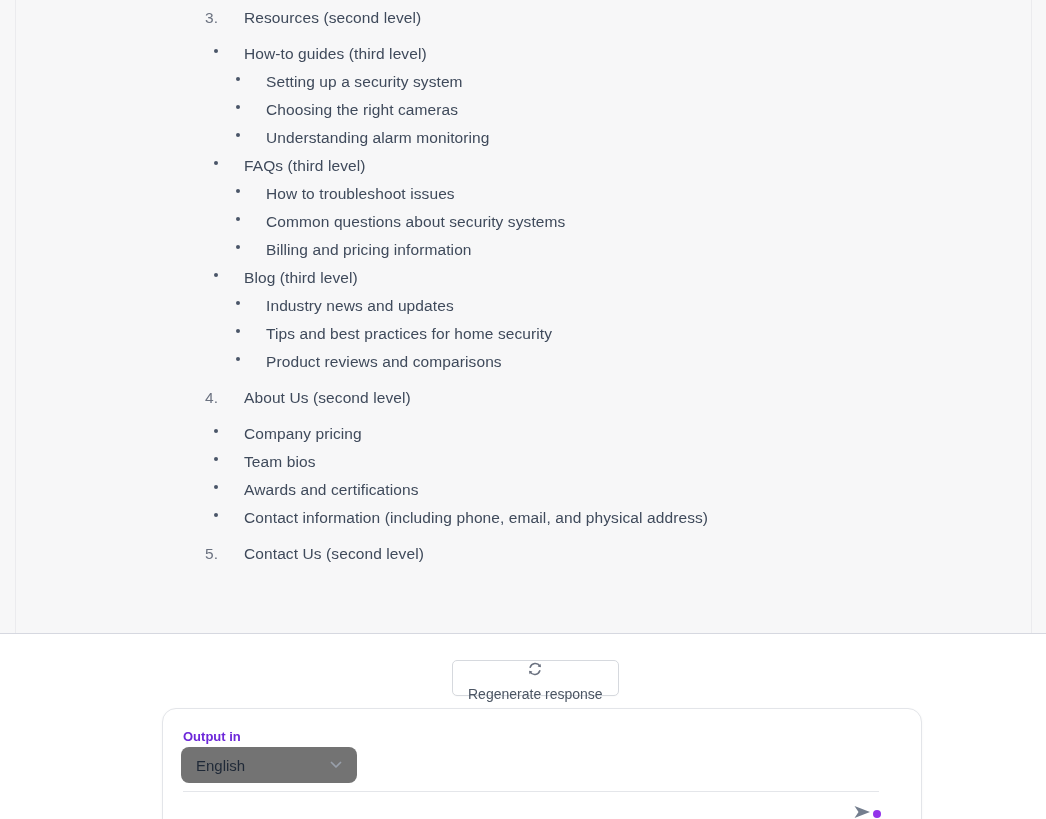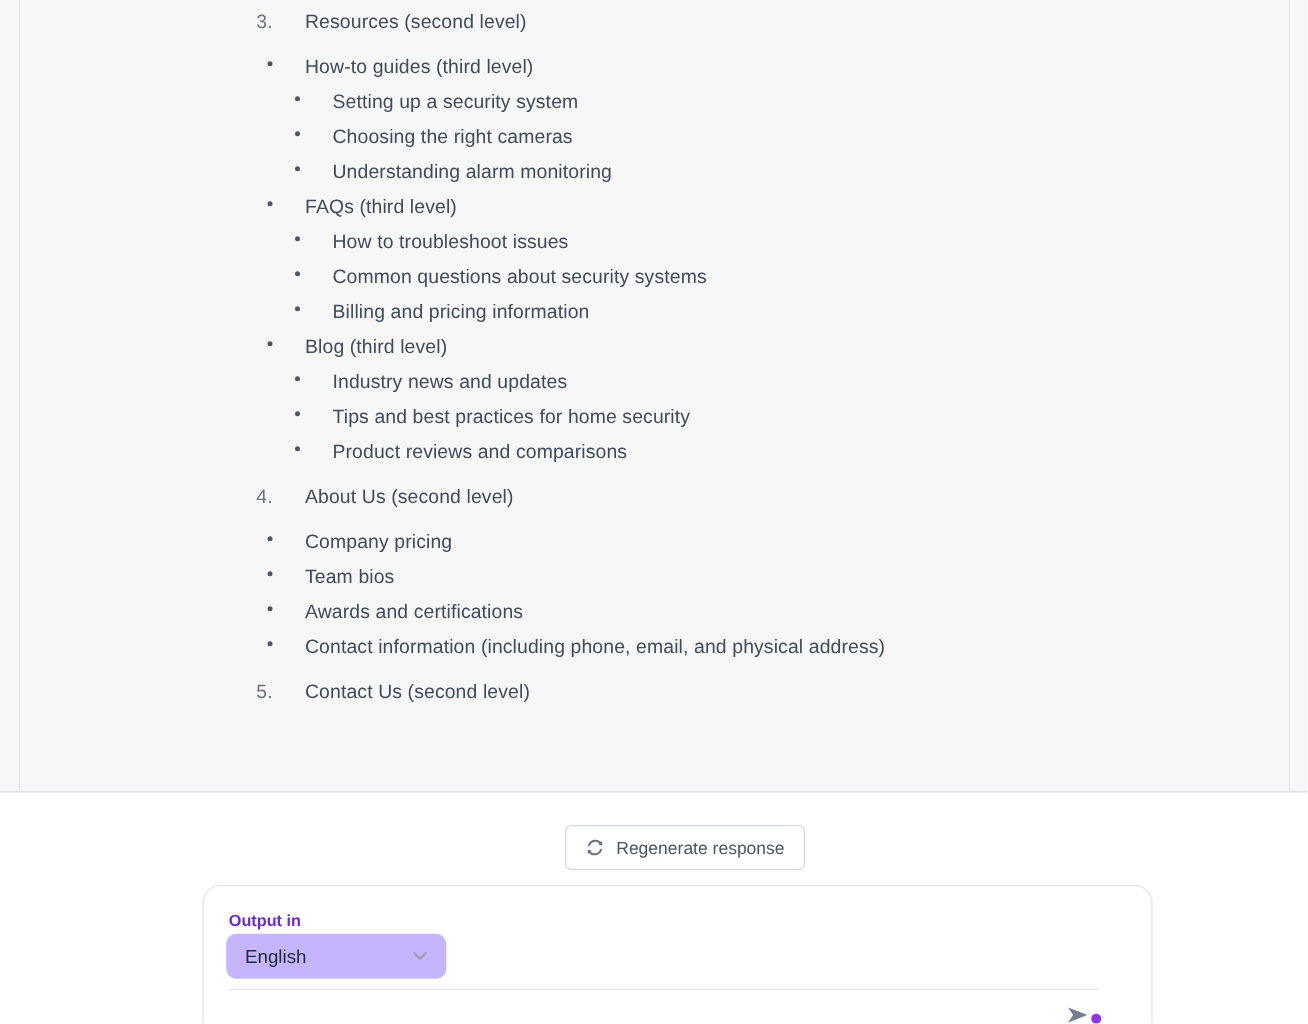--- a/index.html
+++ b/index.html
@@ -59,40 +59,41 @@
     position: absolute; left: 452px; top: 660px;
     height: 36px;
     display: flex; align-items: center; gap: 9px;
     padding: 0 15px;
     background: #ffffff;
     border: 1px solid #d6d9de;
     border-radius: 5px;
     font-size: 14px; color: #4b5563;
     cursor: pointer;
     box-shadow: 0 1px 1px rgba(0,0,0,0.02);
+    flex-direction: column;
   }
   .regen-btn svg { display: block; }
 
   
   .composer-card {
     position: absolute; left: 162px; top: 708px;
     width: 760px; height: 160px;
     background: #ffffff;
     border: 1px solid #e3e5e9;
     border-radius: 14px;
     box-shadow: 0 1px 3px rgba(0,0,0,0.04);
   }
   .output-label {
     position: absolute; left: 20px; top: 20px;
     font-size: 13px; font-weight: 700; color: #6d28d9;
   }
   .lang-select {
     position: absolute; left: 18px; top: 38px;
     width: 176px; height: 36px;
-    background: #c4b5fd;
+    background: #737373;
     border-radius: 8px;
     display: flex; align-items: center; justify-content: space-between;
     padding: 0 15px;
     font-size: 15px; color: #1f2937;
     cursor: pointer;
   }
   .lang-select svg { display: block; }
   .continue-btn {
     position: absolute; right: 9px; top: 38px;
     height: 36px;

